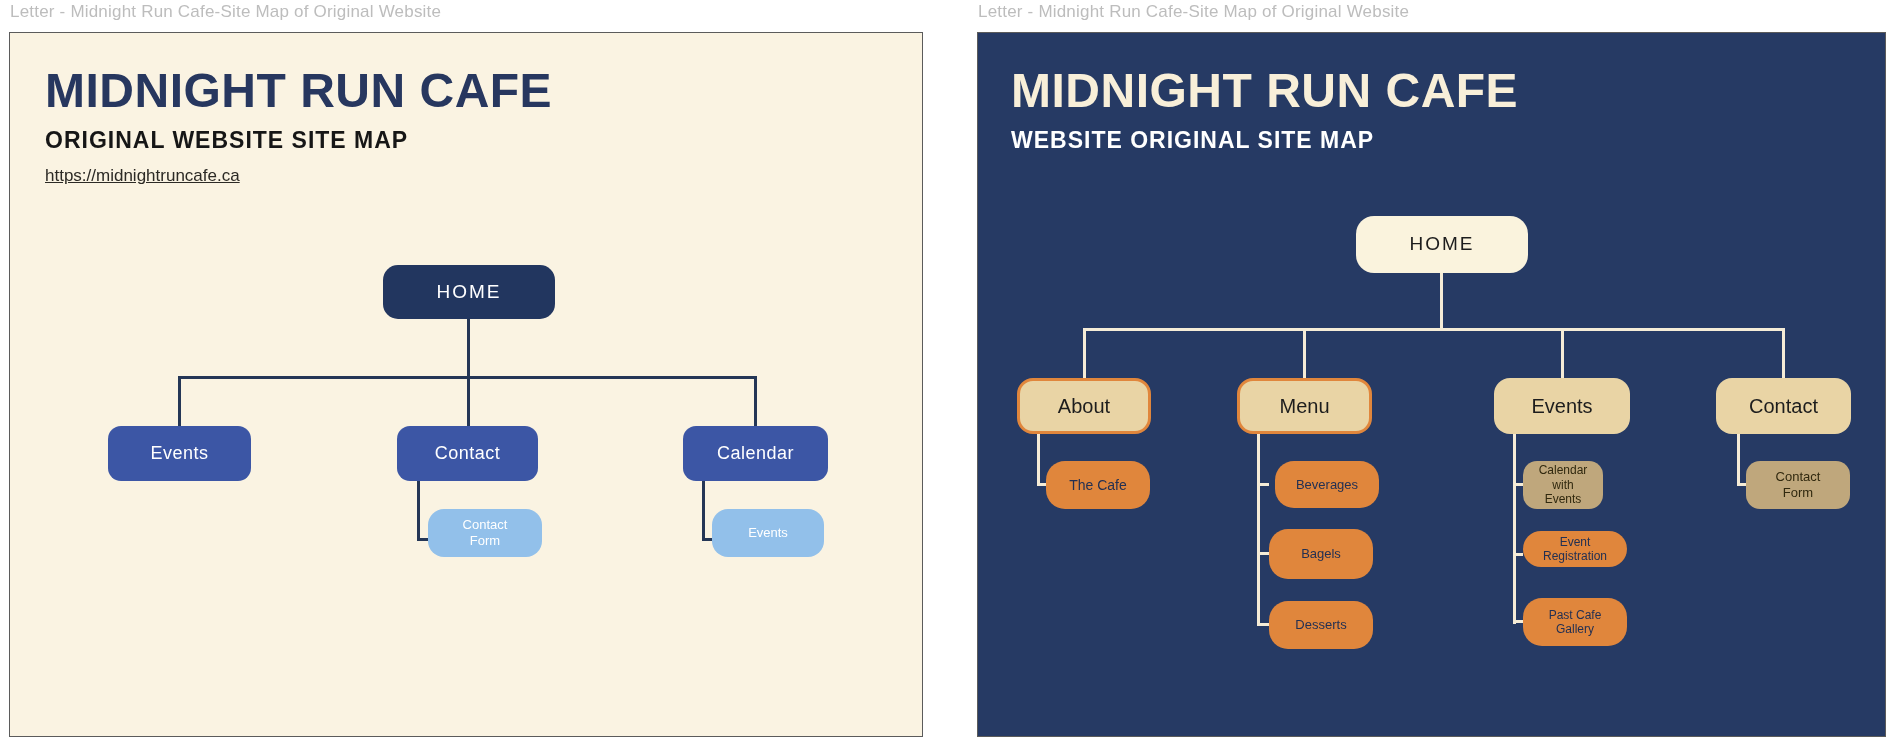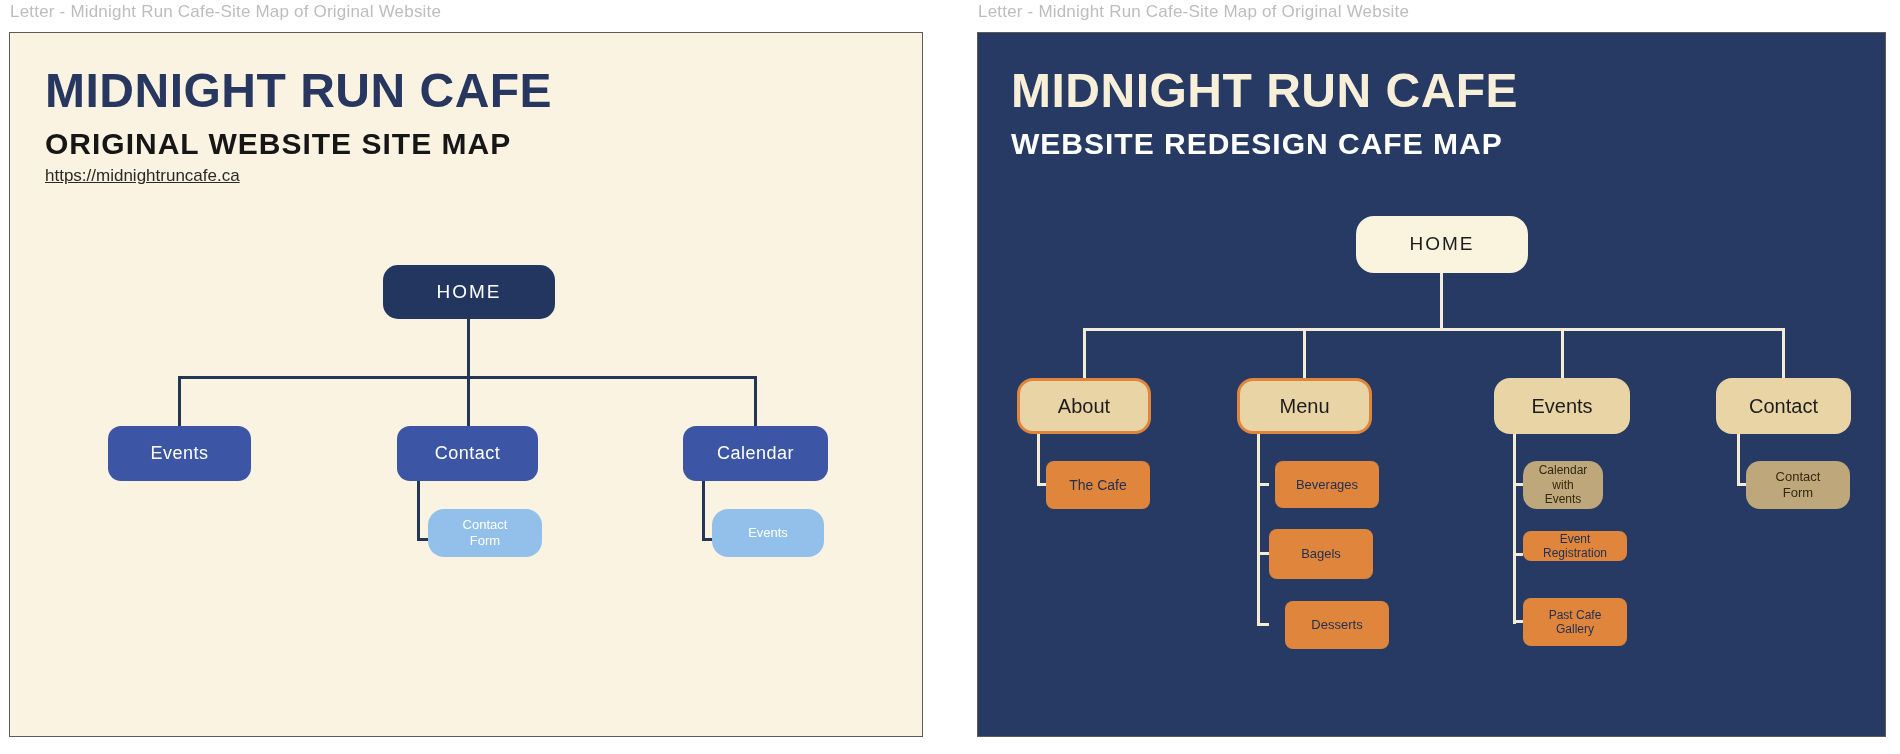--- a/index.html
+++ b/index.html
@@ -7,41 +7,41 @@
   .artboard-label{position:absolute;top:2px;font-size:17px;color:var(--artboard_label);
     white-space:nowrap;letter-spacing:.2px;}
   .artboard{position:absolute;top:32px;width:0;height:705px;border:1px solid var(--panel_border);
     box-sizing:border-box;}
   #board-left{left:9px;width:914px;background:var(--left_panel_bg);}
   #board-right{left:977px;width:909px;background:var(--right_panel_bg);}
   .title{position:absolute;left:35px;top:30px;font-size:48px;font-weight:bold;
     letter-spacing:.5px;white-space:nowrap;}
   #board-left .title{color:var(--left_title);}
   #board-right .title{color:var(--right_title);left:33px;}
-  .subtitle{position:absolute;left:35px;top:94px;font-size:30px;font-weight:bold;
+  .subtitle{position:absolute;left:35px;top:94px;font-size:23px;font-weight:bold;
     letter-spacing:1px;white-space:nowrap;}
   #board-left .subtitle{color:var(--left_subtitle);}
   #board-right .subtitle{color:var(--right_subtitle);left:33px;}
   .site-url{position:absolute;left:35px;top:133px;font-size:17px;color:var(--link_text);
     text-decoration:underline;white-space:nowrap;}
   .node{position:absolute;display:flex;align-items:center;justify-content:center;
     text-align:center;box-sizing:border-box;line-height:1.2;}
   
   .n-root-l{background:var(--navy_box);color:#ffffff;border-radius:15px;
     font-size:19px;letter-spacing:2px;}
   .n-mid{background:var(--mid_blue_box);color:#ffffff;border-radius:13px;
     font-size:18px;letter-spacing:.5px;}
   .n-child-l{background:var(--light_blue_box);color:#ffffff;border-radius:16px;
     font-size:13px;padding:0 20px;}
   
   .n-root-r{background:var(--cream_box);color:var(--dark_text);border-radius:18px;
     font-size:19px;letter-spacing:2px;}
   .n-tan{background:var(--tan_box);color:var(--dark_text);border-radius:16px;font-size:20px;}
   .n-tan.hl{border:3px solid var(--orange);}
-  .n-orange{background:var(--orange);color:var(--child_text_dark);border-radius:8px;
+  .n-orange{background:var(--orange);color:var(--child_text_dark);border-radius:19px;
     font-size:13px;padding:0 14px;}
   .n-khaki{background:var(--khaki_box);color:#31290f;border-radius:14px;
     font-size:12px;padding:0 14px;}
   
   .vline,.hline{position:absolute;}
   .vline{width:3px;}
   .hline{height:3px;}
   #board-left .vline,#board-left .hline{background:var(--left_connector);}
   #board-right .vline,#board-right .hline{background:var(--right_connector);}
 </style>
@@ -69,21 +69,21 @@
   <div class="node n-mid" style="left:387px;top:393px;width:141px;height:55px;">Contact</div>
   <div class="node n-mid" style="left:673px;top:393px;width:145px;height:55px;">Calendar</div>
   <div class="node n-child-l" style="left:418px;top:476px;width:114px;height:48px;">Contact Form</div>
   <div class="node n-child-l" style="left:702px;top:476px;width:112px;height:48px;">Events</div>
 </div>
 
 <div class="artboard-label" style="left:978px;">Letter - Midnight Run Cafe-Site Map of Original Website</div>
 
 <div class="artboard" id="board-right">
   <div class="title">MIDNIGHT RUN CAFE</div>
-  <div class="subtitle">WEBSITE REDESIGN CAFE MAP</div>
+  <div class="subtitle">WEBSITE ORIGINAL SITE MAP</div>
 
   <div class="vline" style="left:462px;top:240px;height:55px;"></div>
   <div class="hline" style="left:105px;top:295px;width:702px;"></div>
   <div class="vline" style="left:105px;top:295px;height:50px;"></div>
   <div class="vline" style="left:325px;top:295px;height:50px;"></div>
   <div class="vline" style="left:583px;top:295px;height:50px;"></div>
   <div class="vline" style="left:804px;top:295px;height:50px;"></div>
 
   <div class="vline" style="left:59px;top:401px;height:51px;"></div>
   <div class="hline" style="left:59px;top:450px;width:9px;"></div>
@@ -105,20 +105,20 @@
 
   <div class="node n-tan hl" style="left:39px;top:345px;width:134px;height:56px;">About</div>
   <div class="node n-tan hl" style="left:259px;top:345px;width:135px;height:56px;">Menu</div>
   <div class="node n-tan" style="left:516px;top:345px;width:136px;height:56px;">Events</div>
   <div class="node n-tan" style="left:738px;top:345px;width:135px;height:56px;">Contact</div>
 
   <div class="node n-orange" style="left:68px;top:428px;width:104px;height:48px;font-size:14px;">The Cafe</div>
 
   <div class="node n-orange" style="left:297px;top:428px;width:104px;height:47px;">Beverages</div>
   <div class="node n-orange" style="left:291px;top:496px;width:104px;height:50px;">Bagels</div>
-  <div class="node n-orange" style="left:291px;top:568px;width:104px;height:48px;margin-left:16px;">Desserts</div>
+  <div class="node n-orange" style="left:291px;top:568px;width:104px;height:48px;">Desserts</div>
 
   <div class="node n-khaki" style="left:545px;top:428px;width:80px;height:48px;">Calendar with Events</div>
-  <div class="node n-orange" style="left:545px;top:498px;width:104px;height:30px;font-size:12px;">Event Registration</div>
+  <div class="node n-orange" style="left:545px;top:498px;width:104px;height:36px;font-size:12px;">Event Registration</div>
   <div class="node n-orange" style="left:545px;top:565px;width:104px;height:48px;font-size:12px;">Past Cafe Gallery</div>
 
   <div class="node n-khaki" style="left:768px;top:428px;width:104px;height:48px;font-size:13px;">Contact Form</div>
 </div>
 
 </body></html>

